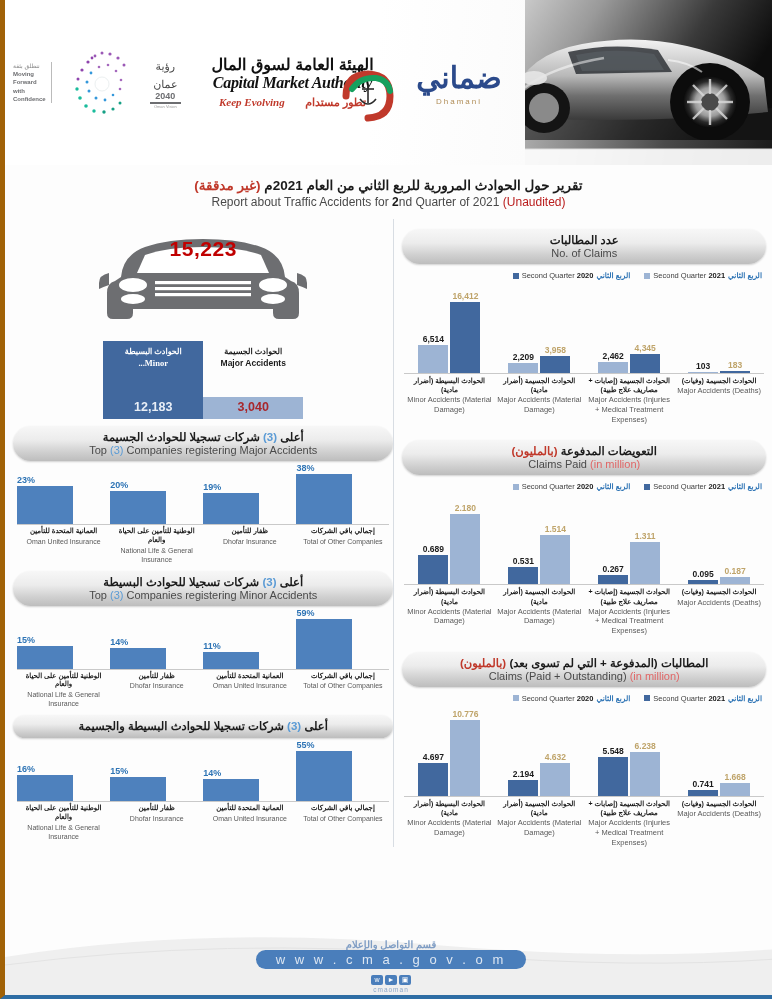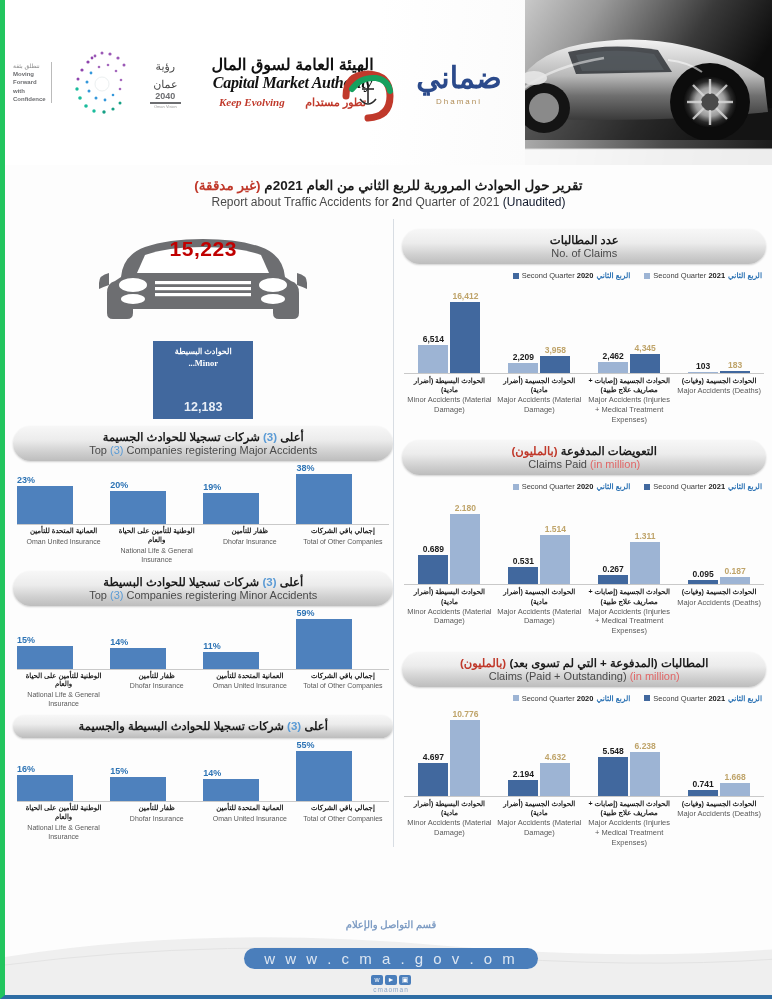--- a/index.html
+++ b/index.html
@@ -6,21 +6,21 @@
   html, body {
     width: 772px; height: 999px;
     background: #ffffff;
     font-family: "Liberation Sans", sans-serif;
     overflow: hidden;
   }
   .page {
     position: relative;
     width: 772px; height: 999px;
     background: #fdfdfd;
-    border-left: 5px solid #22c55e;
+    border-left: 5px solid #a16207;
     border-bottom: 4px solid #2e6da4;
     overflow: hidden;
   }
 
   
   .banner {
     position: relative;
     height: 165px;
     background: linear-gradient(100deg,#ffffff 0%, #fafafa 38%, #e9e9e9 52%, #c9c9c9 62%, #8e8e8e 74%, #4a4a4a 86%, #1a1a1a 100%);
     overflow: hidden;
@@ -76,21 +76,21 @@
     position: relative; margin: 6px 40px 4px 40px;
     text-align: center; padding: 6px 0 4px 0;
   }
   .title-ar {
     direction: rtl; font-size: 13.5px; font-weight: bold; color:#1b1b1b;
     letter-spacing: -0.2px;
   }
   .title-ar .red { color:#c0392b; }
   .title-en { font-size: 12px; color:#4a4a4a; margin-top: 2px; }
   .title-en b { color:#1b1b1b; }
-  .title-en .blue { color:#0f172a; }
+  .title-en .blue { color:#b91c1c; }
 
   
   .cols { display:flex; padding: 2px 6px 0 8px; }
   .col-left { width: 382px; position: relative; }
   .col-right { width: 374px; position: relative; border-left: 1px solid #d8dde3; padding-left: 8px;}
 
   
   .total-head { text-align:center; margin-top: 2px; }
   .total-ar { direction: rtl; font-size: 12.5px; font-weight:bold; color:#1b1b1b; }
   .total-ar .minor { color:#5b9bd5; }
@@ -178,21 +178,21 @@
   .footer {
     position:absolute; left:0; bottom:0; width: 772px; height: 66px;
   }
   .footer-swoosh { position:absolute; left:0; bottom:0; width:100%; height: 64px; }
   .footer-inner {
     position:absolute; left: 0; right:0; bottom: 2px; text-align:center;
   }
   .f-dept { font-size: 10px; color:#7f9dc4; direction:rtl; font-weight:bold; letter-spacing:1px;}
   .f-url {
     display:inline-block; background:#4a7ebb; color:#dce6f2; border-radius: 11px;
-    padding: 2px 20px; font-size: 15px; letter-spacing: 3px; margin-top: 18px;
+    padding: 2px 20px; font-size: 13px; letter-spacing: 3px; margin-top: 0;
   }
   .f-social { margin-top: -1px; }
   .f-social span {
     display:inline-block; width:12px; height:10px; background:#4a7ebb; color:#fff;
     font-size:7px; line-height:10px; margin: 0 1px; border-radius:2px;
   }
   .f-handle { font-size: 6.5px; color:#8aa6c8; letter-spacing: 1px; }
 </style>
 </head>
 <body>
@@ -374,20 +374,27 @@
       </div>
 
       <div class="split-bars">
         <div class="sb sb-minor">
           <div class="cap">
             <span>الحوادث البسيطة</span>
             <span class="en">...Minor</span>
           </div>
           <div class="val">12,183</div>
         </div>
+        <div class="sb sb-major">
+          <div class="cap">
+            <span>الحوادث الجسيمة</span>
+            <span class="en">Major Accidents</span>
+          </div>
+          <div class="val">3,040</div>
+        </div>
       </div>
 
       <div id="left-charts">
           <div>
             <div class="pill">
               <div class="ar"><span>أعلى </span><span class="blue">(3)</span><span> شركات تسجيلا للحوادث الجسيمة</span></div>
               <div class="en"><span>Top </span><span class="blue">(3)</span><span> Companies registering Major Accidents</span></div>
             </div>
             <div class="sschart">
               <div class="ss-plot">

